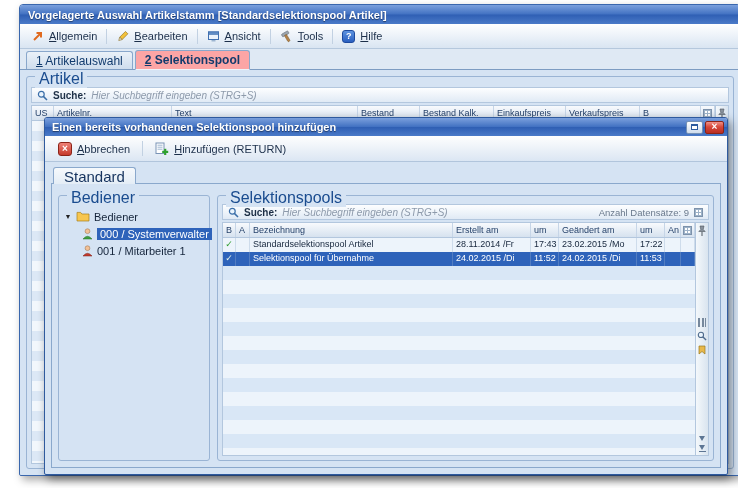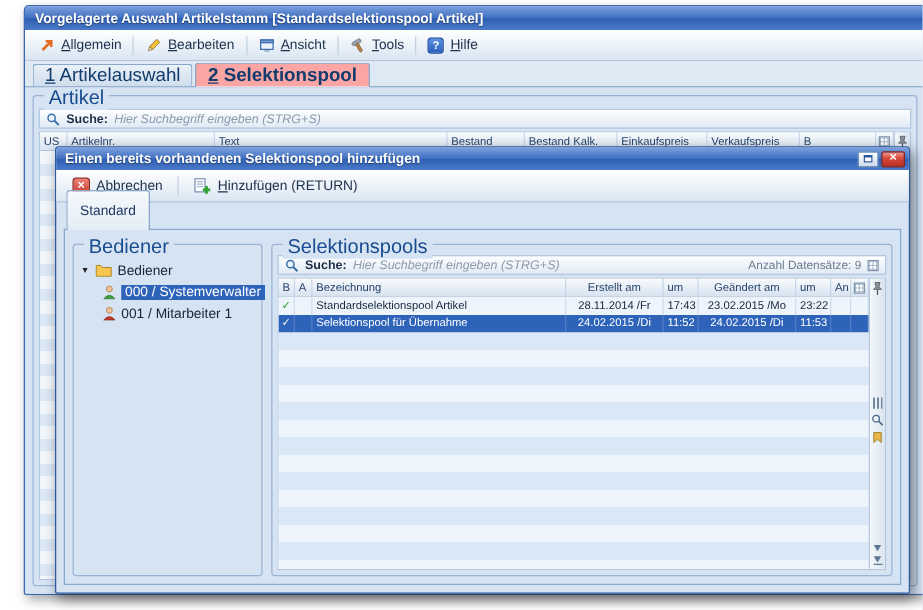--- a/index.html
+++ b/index.html
@@ -19,21 +19,21 @@
     display:flex; align-items:center; padding:0 4px; gap:1px; }
   .menu-item { display:flex; align-items:center; gap:5px; padding:2px 7px; font-size:11px; color:#1c2f4a; border-radius:2px; cursor:default; }
   .msep { width:1px; height:15px; background:#c2d1e2; margin:0 1px; }
   .hot { text-decoration:underline; }
 
   .help-badge { width:13px; height:13px; background:linear-gradient(#5d93e0,#2a5fc0); border:1px solid #1d4globalx; border:1px solid #1d4a9e; border-radius:3px; color:#fff; font-size:9px; font-weight:bold; display:flex; align-items:center; justify-content:center; }
 
   .tabstrip { height:21px; display:flex; align-items:flex-end; padding:0 0 0 6px; border-bottom:1px solid #7d9cc2; background:#dfe9f4; }
   .tab { display:flex; align-items:center; height:18px; padding:0 9px; margin-right:2px;
     border:1px solid #89a7cb; border-bottom:none; border-radius:3px 3px 0 0;
-    background:linear-gradient(#eaf1f8,#cfdded); font-size:15px; color:#123b6d; cursor:default; }
+    background:linear-gradient(#eaf1f8,#cfdded); font-size:12px; color:#123b6d; cursor:default; }
   .tab.active { background:#fca5a5; font-weight:bold; height:20px; margin-bottom:-1px; border-bottom:1px solid #edf3fa; }
 
   .content { position:absolute; left:0; right:0; top:65px; bottom:0; background:#d5e3f3; border-radius:0 0 2px 2px; padding:6px 6px 6px; }
 
   .fieldset { position:relative; border:1px solid #9ab4d4; border-radius:3px; }
   .legend { position:absolute; top:-7px; left:8px; background:#d5e3f3; padding:0 4px; font-size:16px; color:#1a4c8f; white-space:nowrap; }
 
   .artikel-fs { height:100%; display:flex; flex-direction:column; padding:10px 4px 4px; }
 
   .searchrow { height:16px; background:linear-gradient(#fdfeff,#e0eaf5); border:1px solid #b3c7de;
@@ -46,21 +46,21 @@
     background-size:3px 3px; flex:none; }
 
   .agrid { display:flex; flex:1; margin-top:2px; border:1px solid #b3c7de; background:#fff; min-height:0; }
   .agrid-main { flex:1; display:flex; flex-direction:column; min-width:0; }
   .gridhead { display:flex; height:15px; flex:none; background:linear-gradient(#f8fafd,#d6e2ef); border-bottom:1px solid #b3c7de; font-size:9px; color:#27436b; }
   .hc { padding:0 3px; line-height:14px; border-right:1px solid #c6d5e7; white-space:nowrap; overflow:hidden; }
 
   .w-us{width:22px;} .w-nr{width:118px;} .w-tx{width:186px;} .w-b1{width:62px;} .w-b2{width:74px;}
   .w-ek{width:72px;} .w-vk{width:74px;} .w-bb{flex:1;} 
 
-  .cb{width:13px;} .ca{width:14px;} .cbez{flex:1;} .cd{width:78px;text-align:center;} .ct{width:28px;} .can{width:16px;} .cic{width:14px; display:flex; align-items:center; justify-content:center;}
+  .cb{width:13px;} .ca{width:14px;} .cbez{flex:1;} .cd{width:78px;} .ct{width:28px;} .can{width:16px;} .cic{width:14px; display:flex; align-items:center; justify-content:center;}
 
   .astripes { flex:1; background:repeating-linear-gradient(180deg,#f2f7fc 0 10px,#dce8f6 10px 20px); }
 
   .rows { flex:1; display:flex; flex-direction:column; background:#fff; min-height:0; }
   .row { display:flex; height:14px; flex:none; line-height:13px; font-size:9px; color:#16263c; }
   .row .c { padding:0 3px; border-right:1px solid rgba(150,175,205,.35); white-space:nowrap; overflow:hidden; }
   .row-light { background:#edf4fb; }
   .row-sel { background:#2e63ba; color:#fff; }
   .chk { color:#2f9e2f; font-weight:bold; text-align:center; padding:0 1px !important; }
   .row-sel .chk { color:#eaf6ea; }
@@ -87,22 +87,22 @@
     color:#fff; font-size:10px; font-weight:bold; display:flex; align-items:center; justify-content:center; line-height:1; text-shadow:none; }
 
   .toolbar { height:26px; flex:none; background:linear-gradient(#fefefe,#dbe6f3); border-bottom:1px solid #b1c5dc;
     display:flex; align-items:center; padding:0 5px; gap:3px; }
   .tbtn { display:flex; align-items:center; gap:5px; padding:3px 8px; font-size:11px; color:#1c2f4a; border-radius:2px; cursor:default; }
   .cancel-badge { width:14px; height:14px; border-radius:3px; background:linear-gradient(#ef8177,#c53a2c); border:1px solid #8c2318;
     color:#fff; font-weight:bold; font-size:10px; display:flex; align-items:center; justify-content:center; line-height:1; }
 
   .dlg-body { flex:1; display:flex; flex-direction:column; padding:4px 6px 6px; min-height:0; }
   .dlg-tabs { height:18px; flex:none; padding-left:2px; display:flex; align-items:flex-end; }
-  .dlg-tab { height:32px; padding:0 10px; font-size:11px; background:linear-gradient(#f6f9fc,#e4edf6); border:1px solid #8aa8cc; border-bottom:none;
-    border-radius:3px 3px 0 0; display:flex; align-items:center; position:relative; z-index:2; color:#16335e; cursor:default; }
+  .dlg-tab { height:17px; padding:0 10px; font-size:15px; background:linear-gradient(#f6f9fc,#e4edf6); border:1px solid #8aa8cc; border-bottom:none;
+    border-radius:3px 3px 0 0; display:flex; align-items:flex-start; position:relative; z-index:2; color:#16335e; cursor:default; }
   .dlg-panel { flex:1; border:1px solid #8aa8cc; margin-top:-1px; background:#d5e3f3; display:flex; gap:7px; padding:11px 6px 6px; min-height:0; }
 
   .bediener-fs { width:152px; flex:none; display:flex; flex-direction:column; padding:10px 3px 4px; }
   .pools-fs { flex:1; display:flex; flex-direction:column; padding:8px 4px 4px; min-width:0; }
 
   .tree { margin-top:2px; font-size:11px; color:#14243a; }
   .tree-row { display:flex; align-items:center; gap:4px; height:17px; padding-left:2px; cursor:default; white-space:nowrap; }
   .tree-row.child { padding-left:20px; }
   .expander { font-size:7px; color:#222; width:8px; text-align:center; }
   .sel-label { background:#2e63ba; color:#fff; padding:0 3px; }
@@ -332,21 +332,21 @@
                   </div>
               </div>
               <div class="rows">
                 <div class="row row-light">
                   <div class="c cb chk">✓</div>
                   <div class="c ca"></div>
                   <div class="c cbez">Standardselektionspool Artikel</div>
                   <div class="c cd">28.11.2014 /Fr</div>
                   <div class="c ct">17:43</div>
                   <div class="c cd">23.02.2015 /Mo</div>
-                  <div class="c ct">23:22</div>
+                  <div class="c ct">17:22</div>
                   <div class="c can"></div>
                   <div class="c cic"></div>
                 </div>
                 <div class="row row-sel">
                   <div class="c cb chk">✓</div>
                   <div class="c ca"></div>
                   <div class="c cbez">Selektionspool für Übernahme</div>
                   <div class="c cd">24.02.2015 /Di</div>
                   <div class="c ct">11:52</div>
                   <div class="c cd">24.02.2015 /Di</div>

